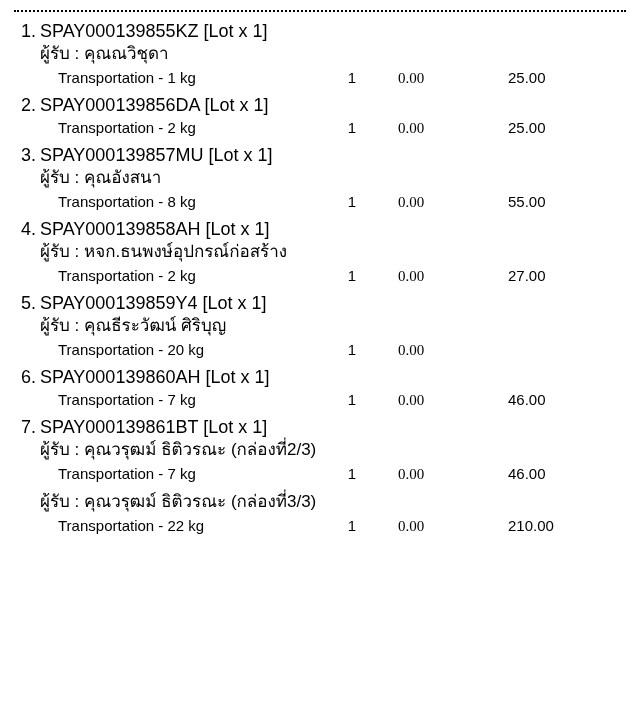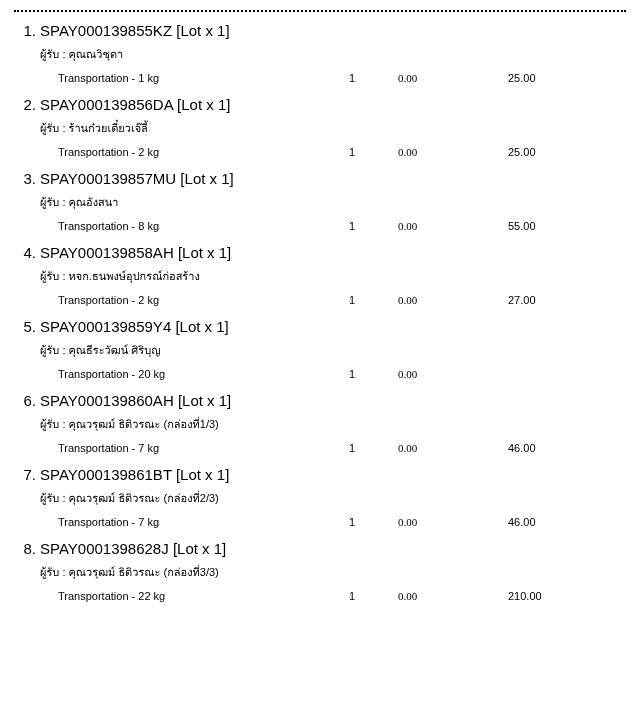--- a/index.html
+++ b/index.html
@@ -24,41 +24,41 @@
   .divider {
     border-top: 2px dotted #000;
     margin: 10px 0 8px 0;
     height: 0;
     width: 100%;
   }
   .item {
     margin-bottom: 4px;
   }
   .item-title {
-    font-size: 15px;
+    font-size: 18px;
     line-height: 22px;
     white-space: nowrap;
     padding-left: 4px;
   }
   .item-title .num {
     display: inline-block;
     width: 18px;
     text-align: right;
     margin-right: 4px;
   }
   .item-recipient {
-    font-size: 11px;
+    font-size: 17px;
     line-height: 24px;
     padding-left: 26px;
     white-space: nowrap;
   }
   .item-line {
     display: flex;
     align-items: baseline;
-    font-size: 11px;
+    font-size: 15px;
     line-height: 24px;
     padding-left: 44px;
   }
   .col-desc {
     flex: 0 0 248px;
     white-space: nowrap;
   }
   .col-qty {
     flex: 0 0 92px;
     text-align: center;
@@ -85,21 +85,20 @@
     <div class="item-line">
       <span class="col-desc">Transportation - 1 kg</span>
       <span class="col-qty">1</span>
       <span class="col-price">0.00</span>
       <span class="col-amount">25.00</span>
     </div>
   </div>
 
   <div class="item">
     <div class="item-title"><span class="num">2.</span><span>SPAY000139856DA [Lot x 1]</span></div>
-    <div class="item-recipient">ผู้รับ : ร้านก๋วยเตี๋ยวเจ๊ลี้</div>
     <div class="item-line">
       <span class="col-desc">Transportation - 2 kg</span>
       <span class="col-qty">1</span>
       <span class="col-price">0.00</span>
       <span class="col-amount">25.00</span>
     </div>
   </div>
 
   <div class="item">
     <div class="item-title"><span class="num">3.</span><span>SPAY000139857MU [Lot x 1]</span></div>
@@ -128,42 +127,40 @@
     <div class="item-recipient">ผู้รับ : คุณธีระวัฒน์ ศิริบุญ</div>
     <div class="item-line">
       <span class="col-desc">Transportation - 20 kg</span>
       <span class="col-qty">1</span>
       <span class="col-price">0.00</span>
     </div>
   </div>
 
   <div class="item">
     <div class="item-title"><span class="num">6.</span><span>SPAY000139860AH [Lot x 1]</span></div>
-    <div class="item-recipient">ผู้รับ : คุณวรุฒม์ ธิติวรณะ (กล่องที่1/3)</div>
     <div class="item-line">
       <span class="col-desc">Transportation - 7 kg</span>
       <span class="col-qty">1</span>
       <span class="col-price">0.00</span>
       <span class="col-amount">46.00</span>
     </div>
   </div>
 
   <div class="item">
     <div class="item-title"><span class="num">7.</span><span>SPAY000139861BT [Lot x 1]</span></div>
     <div class="item-recipient">ผู้รับ : คุณวรุฒม์ ธิติวรณะ (กล่องที่2/3)</div>
     <div class="item-line">
       <span class="col-desc">Transportation - 7 kg</span>
       <span class="col-qty">1</span>
       <span class="col-price">0.00</span>
       <span class="col-amount">46.00</span>
     </div>
   </div>
 
   <div class="item">
-    <div class="item-title"><span class="num">8.</span><span>SPAY0001398628J [Lot x 1]</span></div>
     <div class="item-recipient">ผู้รับ : คุณวรุฒม์ ธิติวรณะ (กล่องที่3/3)</div>
     <div class="item-line">
       <span class="col-desc">Transportation - 22 kg</span>
       <span class="col-qty">1</span>
       <span class="col-price">0.00</span>
       <span class="col-amount">210.00</span>
     </div>
   </div>
 
 </div>

